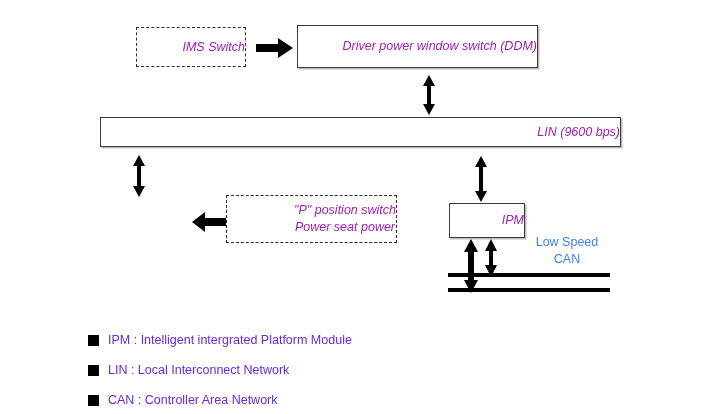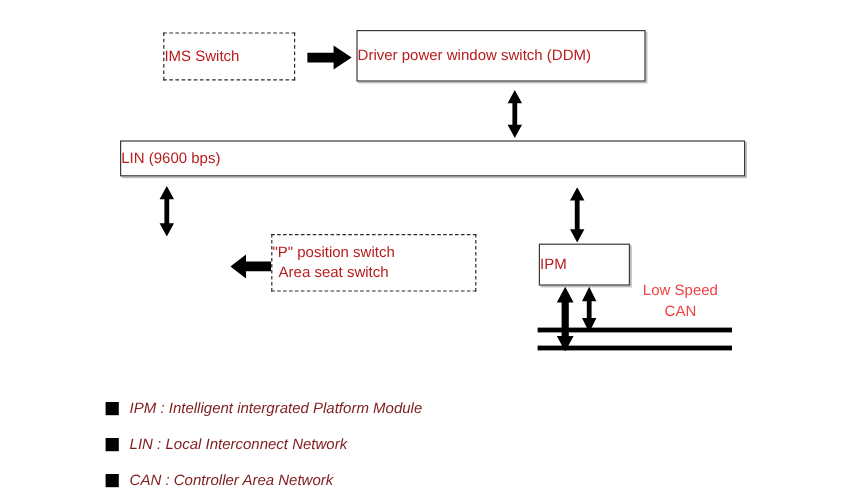--- a/index.html
+++ b/index.html
@@ -16,26 +16,27 @@
     width: 701px;
     height: 414px;
     background: #ffffff;
     overflow: hidden;
   }
   .node {
     position: absolute;
     box-sizing: border-box;
     display: flex;
     align-items: center;
-    justify-content: flex-start;
+    justify-content: flex-end;
     text-align: center;
     font-size: 12.5px;
     line-height: 1.35;
-    color: #b91c1c;
+    color: #a21caf;
     background: #ffffff;
+    font-style: italic;
   }
   .solid-box {
     border: 1px solid #3a3a3a;
     box-shadow: 1.5px 1.5px 0 0 #bdbdbd;
   }
   .dashed-box {
     border: 1px dashed #2b2b2b;
   }
 
   
@@ -44,21 +45,21 @@
   #lin-bus          { left: 89px;  top: 117px; width: 521px; height: 30px; margin-left: 11px; }
   #ims-module       { left: 89px;  top: 198px; width: 100px; height: 51px; }
   #pos-switch       { left: 226px; top: 195px; width: 171px; height: 48px; }
   #ipm-node         { left: 449px; top: 203px; width: 76px;  height: 35px; }
 
   .free-label {
     position: absolute;
     font-size: 12.5px;
     line-height: 1.35;
     text-align: center;
-    color: #ef4444;
+    color: #3b82f6;
   }
   #low-speed-can { left: 524px; top: 234px; width: 86px; }
 
   
   .can-rail {
     position: absolute;
     left: 448px;
     width: 162px;
     height: 4px;
     background: #000;
@@ -86,23 +87,22 @@
   }
   .legend-swatch {
     width: 11px;
     height: 11px;
     background: #000;
     margin-right: 9px;
     flex: 0 0 auto;
   }
   .legend-text {
     font-size: 12.5px;
-    color: #7f1d1d;
+    color: #6d28d9;
     white-space: nowrap;
-    font-style: italic;
   }
 </style>
 </head>
 <body>
 
 <div id="canvas">
 
   <div class="node dashed-box" id="ims-switch">
     <span>IMS Switch</span>
   </div>
@@ -112,21 +112,21 @@
   </div>
 
   <div class="node solid-box" id="lin-bus">
     <span>LIN (9600 bps)</span>
   </div>
 
 
   <div class="node dashed-box" id="pos-switch">
     <div>
       <div>"P" position switch</div>
-      <div>Area seat switch</div>
+      <div>Power seat power</div>
     </div>
   </div>
 
   <div class="node solid-box" id="ipm-node">
     <span>IPM</span>
   </div>
 
   <div class="free-label" id="low-speed-can">
     <div>Low Speed</div>
     <div>CAN</div>

